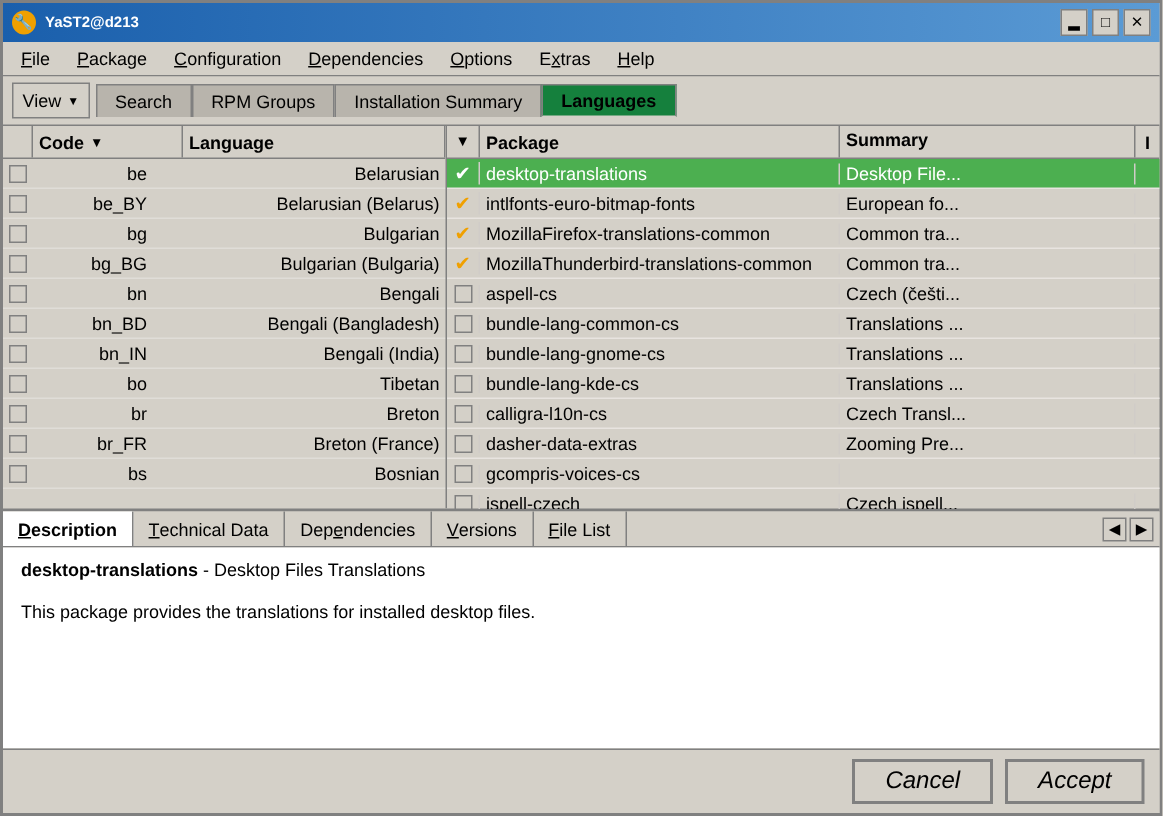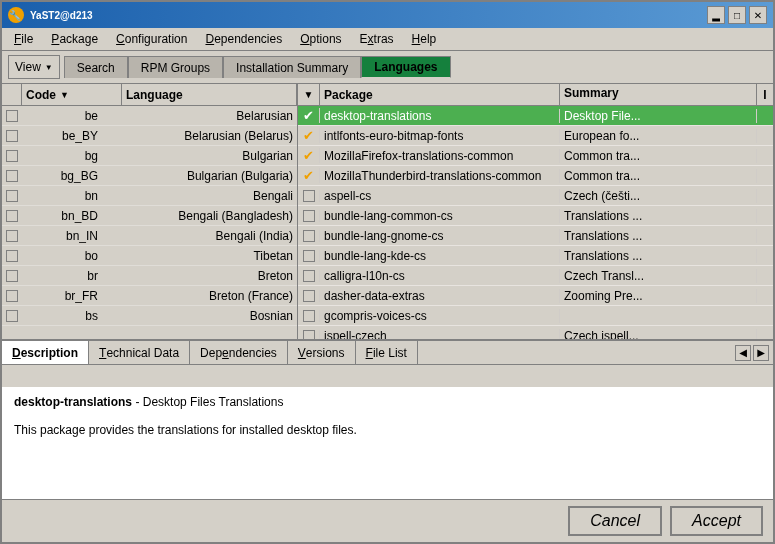--- a/index.html
+++ b/index.html
@@ -242,21 +242,20 @@
       background: white;
       font-weight: bold;
     }
     .desc-tab u { text-decoration: underline; }
     .desc-content {
       flex: 1;
       padding: 8px 12px;
       background: white;
       overflow-y: auto;
       font-size: 12px;
-      margin-top: 22px;
     }
     .desc-content .pkg-title {
       font-weight: bold;
     }
     .footer {
       display: flex;
       justify-content: flex-end;
       align-items: center;
       padding: 6px 10px;
       gap: 8px;

